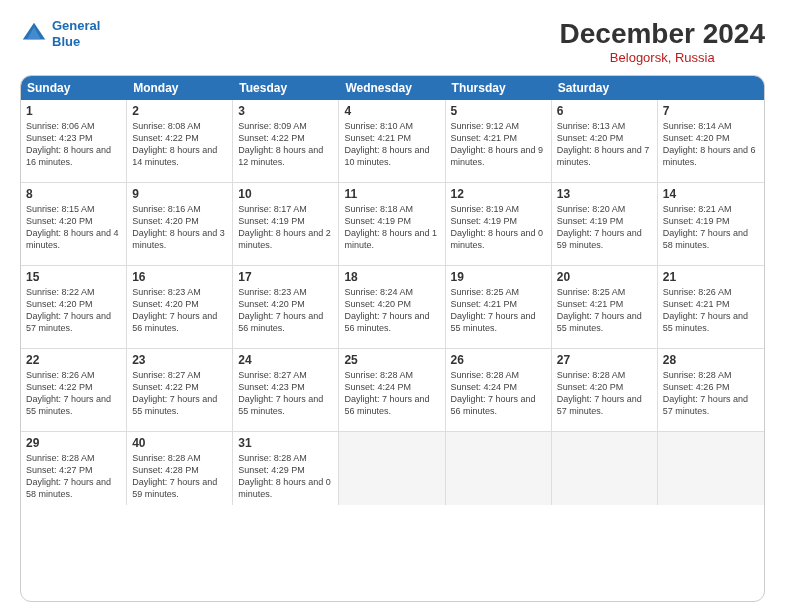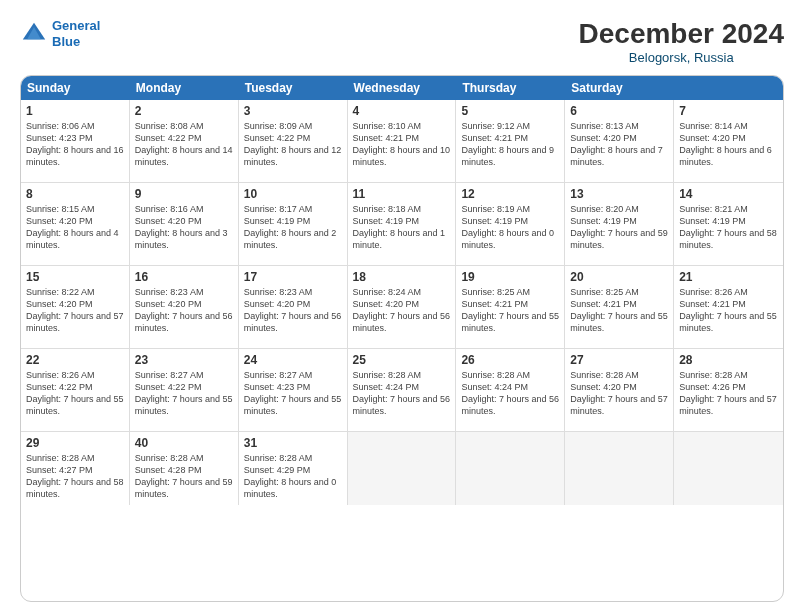--- a/index.html
+++ b/index.html
@@ -6,21 +6,21 @@
     body {
       font-family: Arial, sans-serif;
       background: #fff;
       width: 792px;
       height: 612px;
       overflow: hidden;
     }
     .page {
       width: 792px;
       height: 612px;
-      padding: 18px 8px 10px 20px;
+      padding: 18px 27px 10px 20px;
       display: flex;
       flex-direction: column;
     }
     .header {
       display: flex;
       justify-content: space-between;
       align-items: flex-start;
       margin-bottom: 10px;
     }
     .logo {
@@ -44,21 +44,21 @@
     .title-block {
       text-align: center;
     }
     .month-title {
       font-size: 28px;
       font-weight: bold;
       color: #333;
     }
     .location {
       font-size: 13px;
-      color: #0c4a6e;
+      color: #b91c1c;
     }
     .calendar {
       flex: 1;
       border: 1px solid #ccc;
       border-radius: 11px;
       overflow: hidden;
     }
     .cal-header {
       display: grid;
       grid-template-columns: repeat(7, 1fr);

